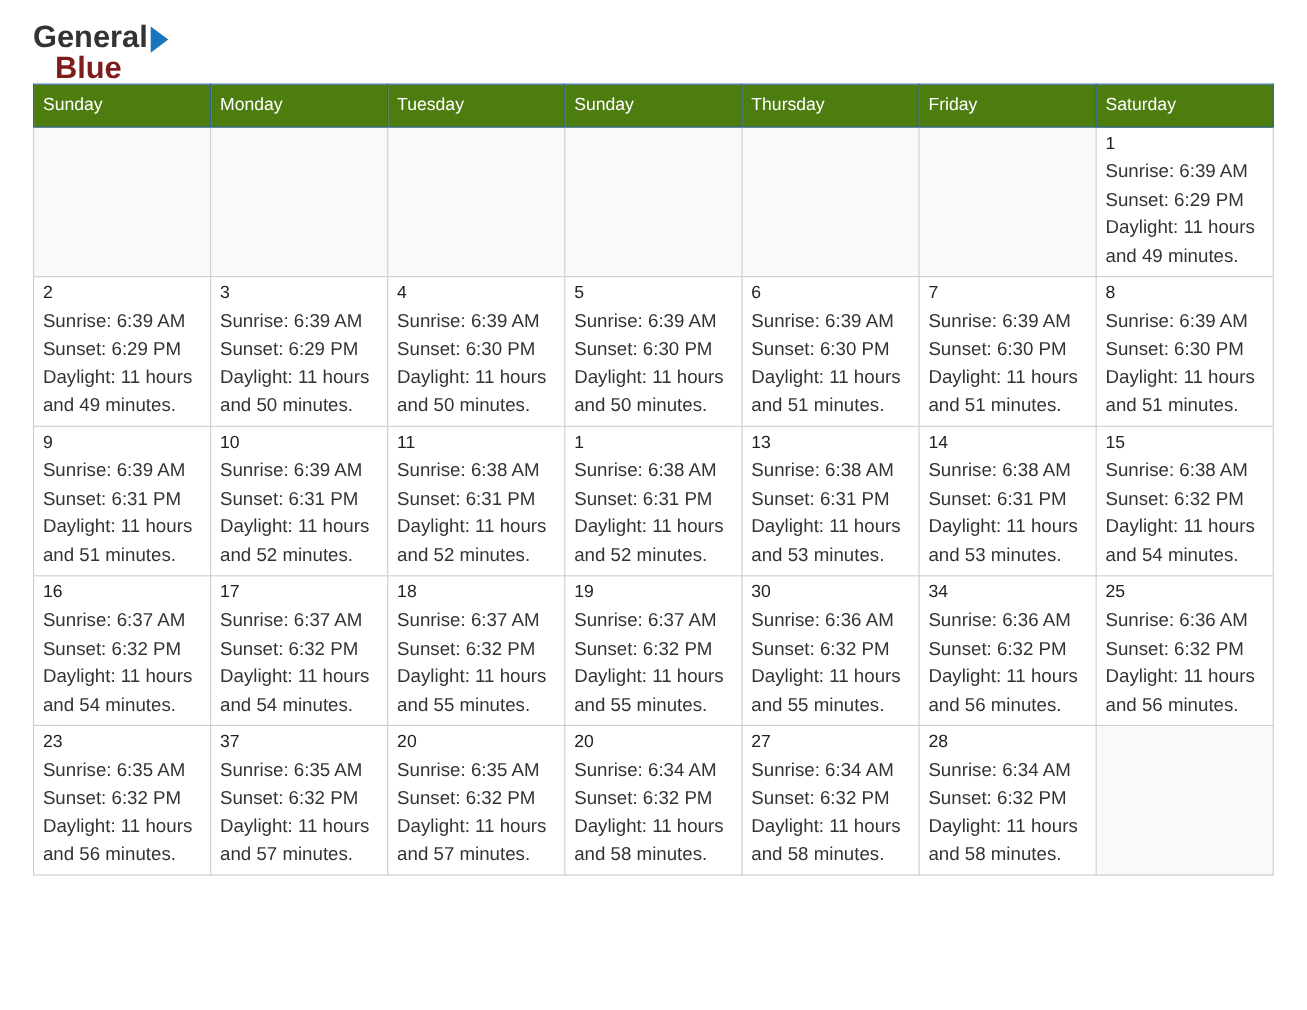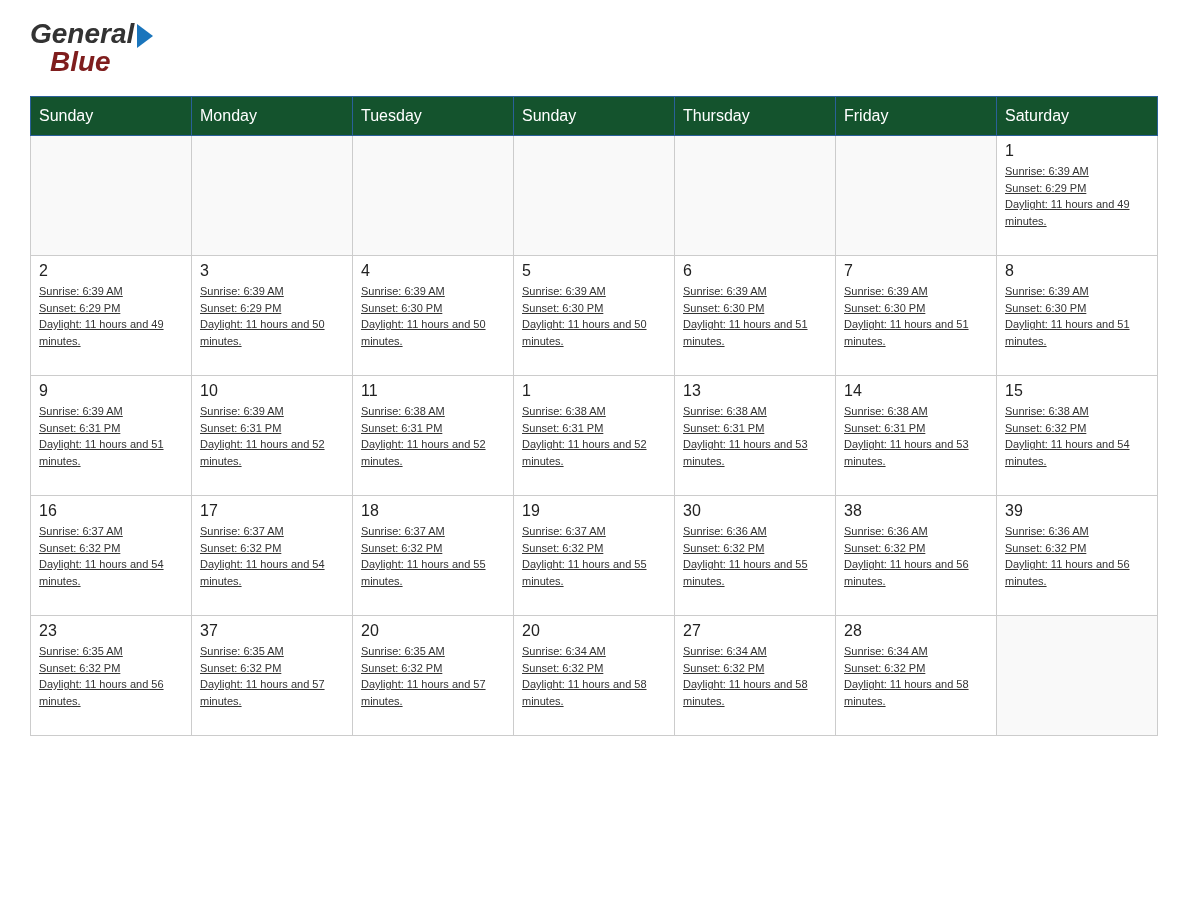--- a/index.html
+++ b/index.html
@@ -7,22 +7,20 @@
       font-family: Arial, sans-serif;
       background: #fff;
       padding: 20px 30px;
       width: 1188px;
       min-height: 918px;
     }
     .header {
       display: flex;
       justify-content: space-between;
       align-items: flex-start;
-      margin-bottom: 20px;
-      font-style: italic;
     }
     .logo {
       display: flex;
       flex-direction: column;
       align-items: flex-start;
     }
     .logo-general {
       font-size: 28px;
       font-weight: bold;
       color: #333;
@@ -55,21 +53,21 @@
       font-size: 22px;
       color: #444;
       margin-top: 4px;
     }
     .calendar {
       width: 100%;
       border-collapse: collapse;
       border: 1px solid #999;
     }
     .calendar th {
-      background-color: #14532d;
+      background-color: #4d7c0f;
       color: #fff;
       font-size: 16px;
       font-weight: normal;
       padding: 10px 8px;
       text-align: left;
       border: 1px solid #2a6099;
     }
     .calendar td {
       vertical-align: top;
       border: 1px solid #ccc;
@@ -80,24 +78,23 @@
       color: #333;
     }
     .day-number {
       font-size: 16px;
       color: #222;
       font-weight: normal;
       display: block;
       margin-bottom: 3px;
     }
     .day-info {
-      font-size: 11px;
+      font-size: 17px;
       color: #333;
       line-height: 1.5;
-      text-decoration: underline;
     }
     .empty-cell {
       background: #f9f9f9;
     }
     .calendar tr td {
       height: 120px;
     }
     .last-row td {
       height: 120px;
       margin-top: 28px;
@@ -219,25 +216,25 @@
         </td>
         <td>
           <span class="day-number">19</span>
           <div class="day-info">Sunrise: 6:37 AM<br>Sunset: 6:32 PM<br>Daylight: 11 hours and 55 minutes.</div>
         </td>
         <td>
           <span class="day-number">30</span>
           <div class="day-info">Sunrise: 6:36 AM<br>Sunset: 6:32 PM<br>Daylight: 11 hours and 55 minutes.</div>
         </td>
         <td>
-          <span class="day-number">38</span>
+          <span class="day-number">34</span>
           <div class="day-info">Sunrise: 6:36 AM<br>Sunset: 6:32 PM<br>Daylight: 11 hours and 56 minutes.</div>
         </td>
         <td>
-          <span class="day-number">39</span>
+          <span class="day-number">25</span>
           <div class="day-info">Sunrise: 6:36 AM<br>Sunset: 6:32 PM<br>Daylight: 11 hours and 56 minutes.</div>
         </td>
       </tr>
       <tr class="last-row">
         <td>
           <span class="day-number">23</span>
           <div class="day-info">Sunrise: 6:35 AM<br>Sunset: 6:32 PM<br>Daylight: 11 hours and 56 minutes.</div>
         </td>
         <td>
           <span class="day-number">37</span>

